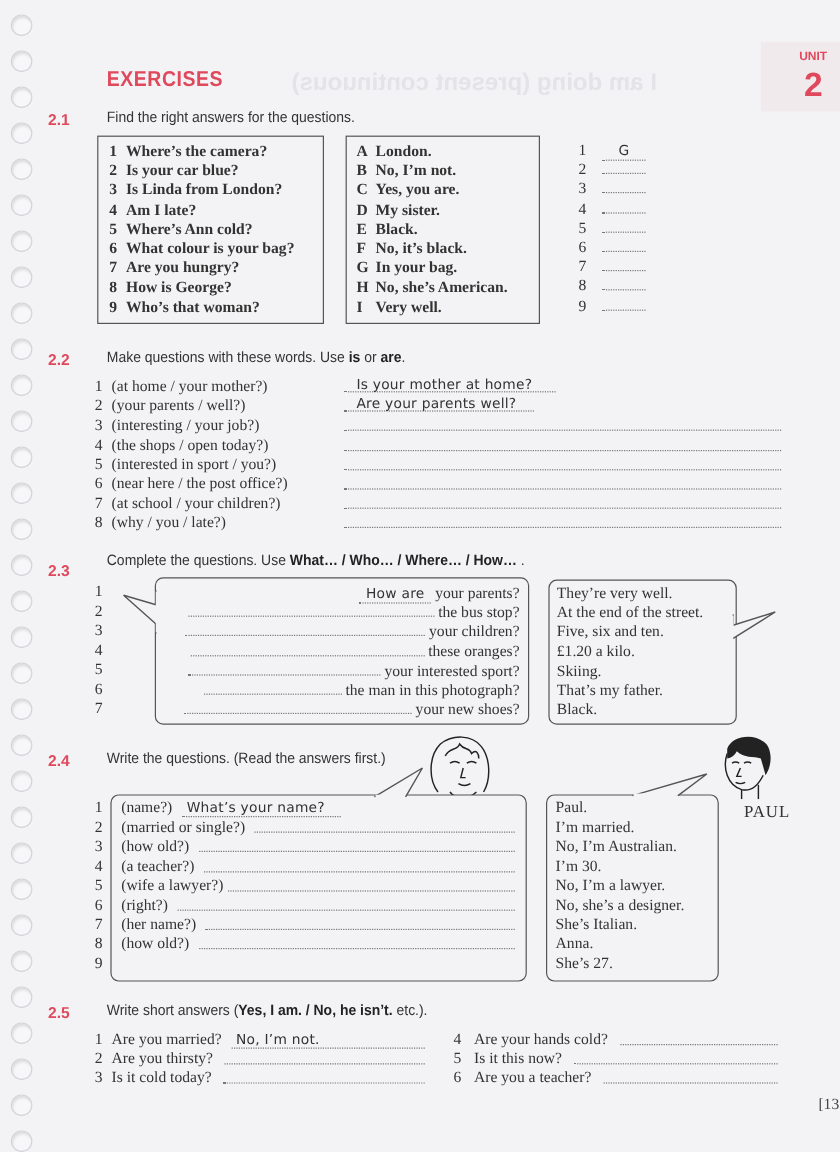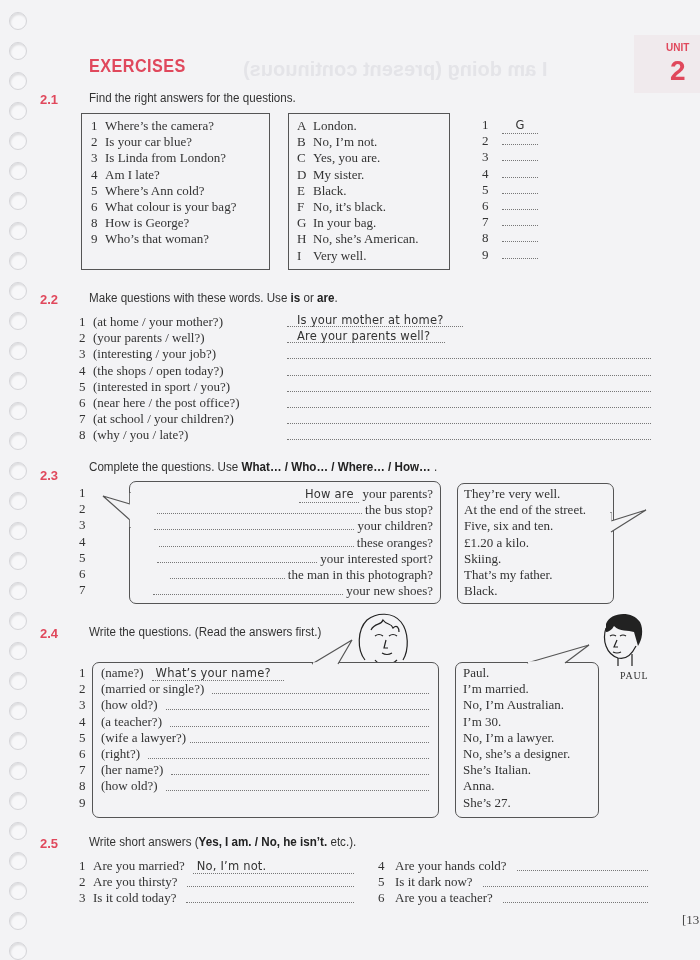--- a/index.html
+++ b/index.html
@@ -30,21 +30,21 @@
     transform:scaleX(-1);
   }
   .unit-bg { left:634px; top:35px; width:66px; height:58px; background:#f0eaed; }
   .unit-label { left:666px; top:42px; font-size:10px; font-weight:bold; }
   .unit-num { left:670px; top:55px; font-size:28px; font-weight:bold; }
 
   .ex-num { font-size:13px; font-weight:bold; }
   .instr { font-size:12.5px; color:#333; transform:scaleX(0.93); transform-origin:left top; white-space:nowrap; }
   .instr b { color:#222; }
 
-  .box { border:1.3px solid #555; background:transparent; }
+  .box { border:1.3px solid #555; background:transparent;font-weight:bold; }
   .lines { font-size:13px; line-height:16.2px; }
   .row { white-space:nowrap; height:16.2px; }
   .n { display:inline-block; width:14px; }
   .dots { border-bottom:1px dotted #777; display:inline-block; vertical-align:baseline; }
 
   .bubble { border:1.2px solid #555; border-radius:7px; background:#f3f3f5; }
   .numcol { font-size:13px; line-height:16.2px; }
 
   .face { fill:none; stroke:#222; stroke-width:1.2; }
 </style>
@@ -96,20 +96,21 @@
 <div class="abs sans instr" style="left:89px;top:91px">Find the right answers for the questions.</div>
 
 <div class="abs box" style="left:81px;top:113px;width:187px;height:155px">
   <div class="lines" style="padding:4px 0 0 9px">
     <div class="row"><span class="n">1</span><span>Where’s the camera?</span></div>
     <div class="row"><span class="n">2</span><span>Is your car blue?</span></div>
     <div class="row"><span class="n">3</span><span>Is Linda from London?</span></div>
     <div class="row"><span class="n">4</span><span>Am I late?</span></div>
     <div class="row"><span class="n">5</span><span>Where’s Ann cold?</span></div>
     <div class="row"><span class="n">6</span><span>What colour is your bag?</span></div>
+    <div class="row"><span class="n">7</span><span>Are you hungry?</span></div>
     <div class="row"><span class="n">8</span><span>How is George?</span></div>
     <div class="row"><span class="n">9</span><span>Who’s that woman?</span></div>
   </div>
 </div>
 
 <div class="abs box" style="left:288px;top:113px;width:160px;height:155px">
   <div class="lines" style="padding:4px 0 0 8px">
     <div class="row"><span class="n" style="width:16px">A</span><span>London.</span></div>
     <div class="row"><span class="n" style="width:16px">B</span><span>No, I’m not.</span></div>
     <div class="row"><span class="n" style="width:16px">C</span><span>Yes, you are.</span></div>
@@ -255,21 +256,21 @@
 </div>
 
 <svg class="abs" style="left:592px;top:610px" width="56" height="56" viewBox="0 0 56 56">
   <path d="M14 14 C18 2 40 0 48 12 C52 20 50 30 46 36 L42 22 C36 20 28 22 22 16 C20 20 16 22 14 22 Z" fill="#222"></path>
   <path class="face" d="M14 18 C10 30 14 44 26 48 C34 50 40 44 44 36"></path>
   <path class="face" d="M18 26 q3 -2 6 0 M28 26 q3 -2 6 0"></path>
   <path class="face" d="M25 30 l-3 7 l4 0"></path>
   <path class="face" d="M21 42 q4 2 8 0"></path>
   <path class="face" d="M26 48 L26 56 M40 44 L40 56"></path>
 </svg>
-<div class="abs" style="left:620px;top:670px;font-size:10px;letter-spacing:0.8px;color:#333">PAUL</div>
+<div class="abs" style="left:620px;top:670px;font-size:14px;letter-spacing:0.8px;color:#333">PAUL</div>
 
 <div class="abs bubble" style="left:455px;top:662px;width:142px;height:154px"></div>
 <svg class="abs" style="left:525px;top:643px" width="66" height="22">
   <path d="M2 20 L64 2 L40 20" fill="#f3f3f5" stroke="#555" stroke-width="1.2"></path>
   <path d="M3 19.3 L39 19.3" stroke="#f3f3f5" stroke-width="2"></path>
 </svg>
 <div class="abs lines" style="left:463px;top:665px">
   <div class="row">Paul.</div>
   <div class="row">I’m married.</div>
   <div class="row">No, I’m Australian.</div>
@@ -302,21 +303,21 @@
     </div>
 </div>
 <div class="abs lines" style="left:378px;top:858px;width:270px">
   <div class="row" style="display:flex">
       <span class="n" style="width:17px">4</span>
       <span>Are your hands cold?</span>
       <span class="dots" style="flex:1;margin-left:10px;height:12px"></span>
     </div>
   <div class="row" style="display:flex">
       <span class="n" style="width:17px">5</span>
-      <span>Is it dark now?</span>
+      <span>Is it this now?</span>
       <span class="dots" style="flex:1;margin-left:10px;height:12px"></span>
     </div>
   <div class="row" style="display:flex">
       <span class="n" style="width:17px">6</span>
       <span>Are you a teacher?</span>
       <span class="dots" style="flex:1;margin-left:10px;height:12px"></span>
     </div>
 </div>
 
 <div class="abs" style="left:682px;top:912px;font-size:13px;color:#444">[13</div>

